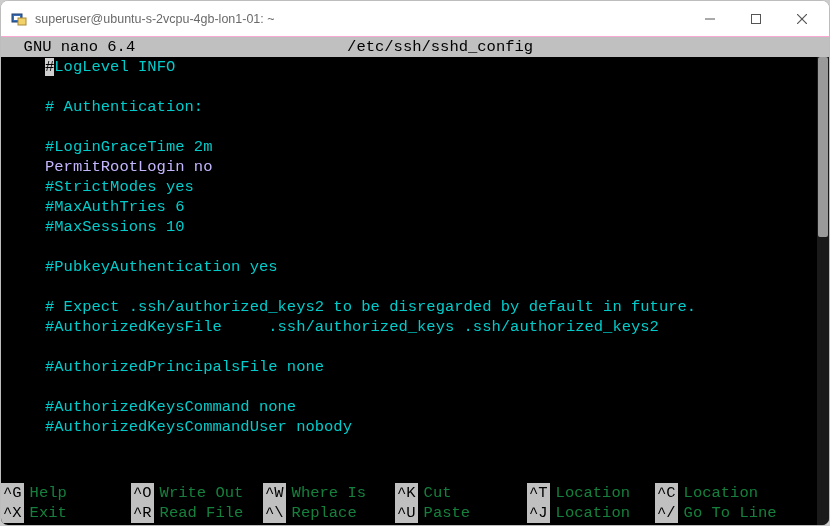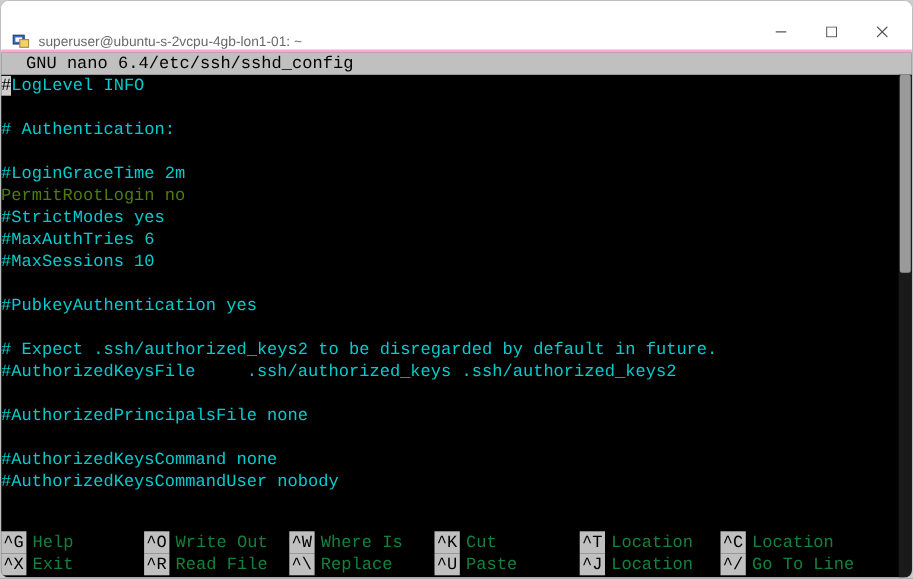--- a/index.html
+++ b/index.html
@@ -2,48 +2,48 @@
 <html><head>
 <meta charset="utf-8">
 <style>
   * { margin: 0; padding: 0; box-sizing: border-box; }
   html, body { width: 830px; height: 526px; font-family: "Segoe UI", Arial, sans-serif; overflow: hidden; background: #ccc; }
   .window {
     width: 830px; height: 526px; background: #fff; border: 1px solid #bdbdbd;
     border-radius: 8px; display: flex; flex-direction: column; overflow: hidden;
   }
   .titlebar {
-    height: 47px; display: flex; align-items: flex-end; padding: 0 4px 0 10px;
-    background: #ffffff; border-bottom: 3px solid #f9a8d4; flex: 0 0 auto;
+    height: 36px; display: flex; align-items: center; padding: 0 4px 0 10px;
+    background: #ffffff; border-bottom: 1px solid #f9a8d4; flex: 0 0 auto;
   }
   .titlebar .app-icon { width: 16px; height: 16px; margin-right: 8px; display: flex; align-items: center; justify-content: center; }
   .titlebar .title-text { font-size: 12.5px; color: #6a6a6a; flex: 1 1 auto; white-space: nowrap; overflow: hidden; text-overflow: ellipsis; }
   .win-controls { display: flex; margin-left: auto; }
   .win-btn { width: 46px; height: 32px; display: flex; align-items: center; justify-content: center; color: #555; }
   .win-btn svg { width: 10px; height: 10px; }
 
   .terminal {
     flex: 1 1 auto; background: #000; color: #c0c0c0;
     font-family: "Consolas","Liberation Mono","Courier New",monospace;
     font-size: 15.5px; line-height: 20px; display: flex; flex-direction: column;
     position: relative;
   }
   .nano-header {
     background: #c0c0c0; color: #000; display: flex; height: 20px;
     align-items: center; padding: 0 4px; white-space: pre;
   }
   .nano-header .hdr-left { flex: 0 0 auto; }
-  .nano-header .hdr-center { flex: 1 1 auto; }
+  .nano-header .hdr-center { flex: 1 1 auto; text-align: center; }
   .nano-header .hdr-right { flex: 0 0 auto; min-width: 80px; }
   .editor-body {
-    flex: 1 1 auto; padding: 0; white-space: pre; overflow: hidden;
+    flex: 1 1 auto; padding: 0; white-space: pre; overflow: hidden; margin-left: 44px;
   }
   .line { height: 20px; }
   .cyan { color: #00cccc; }
-  .white { color: #4d7c0f; }
+  .white { color: #c4b5fd; }
   .cursor-cell { background: #cfcfcf; color: #000; }
   .nano-footer {
     flex: 0 0 auto; padding-bottom: 2px;
   }
   .shortcut-row { display: flex; height: 20px; }
   .shortcut { display: flex; align-items: center; min-width: 0; }
   .short-key { background: #c0c0c0; color: #000; padding: 0 2px; display: inline-block; min-width: 20px; text-align: center; }
   .short-label { color: #15803d; padding: 0 6px 0 6px; }
   .col-a { width: 130px; }
   .col-b { width: 132px; }

